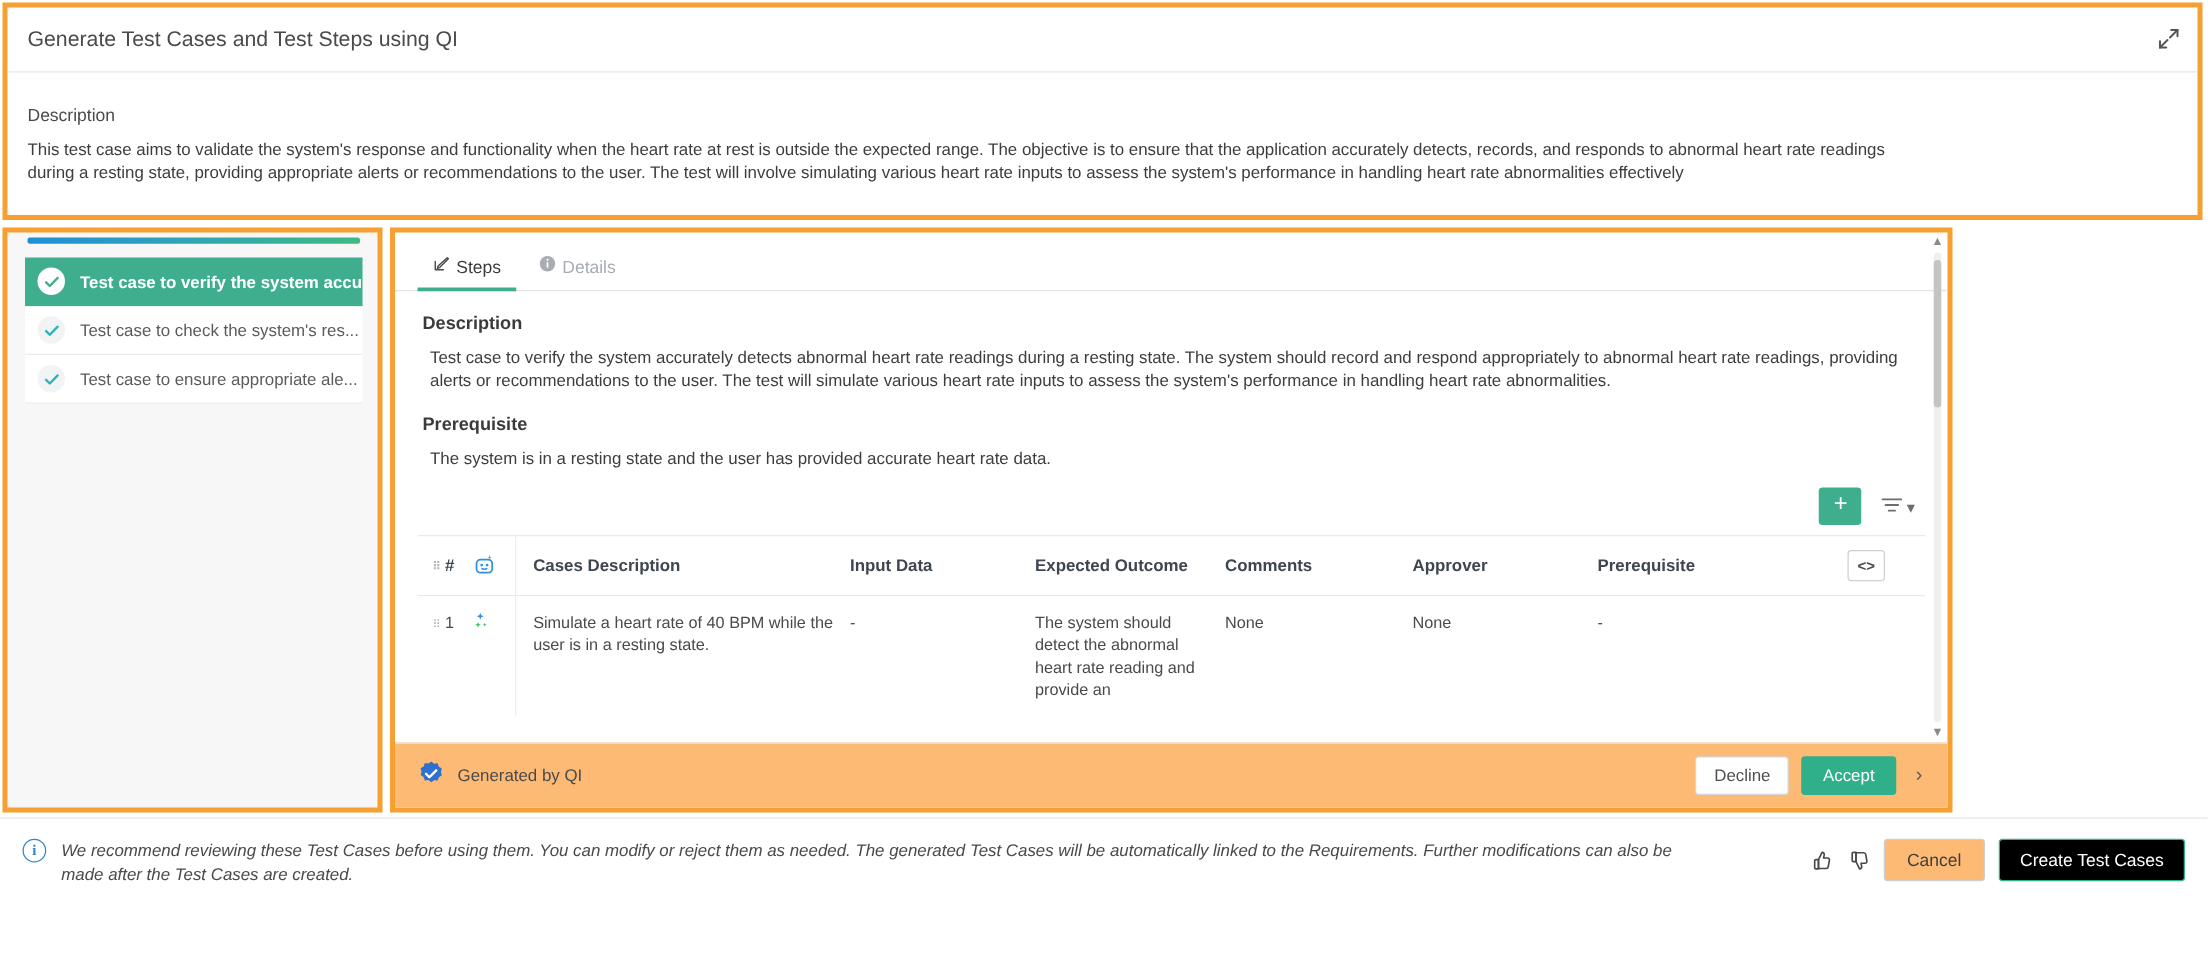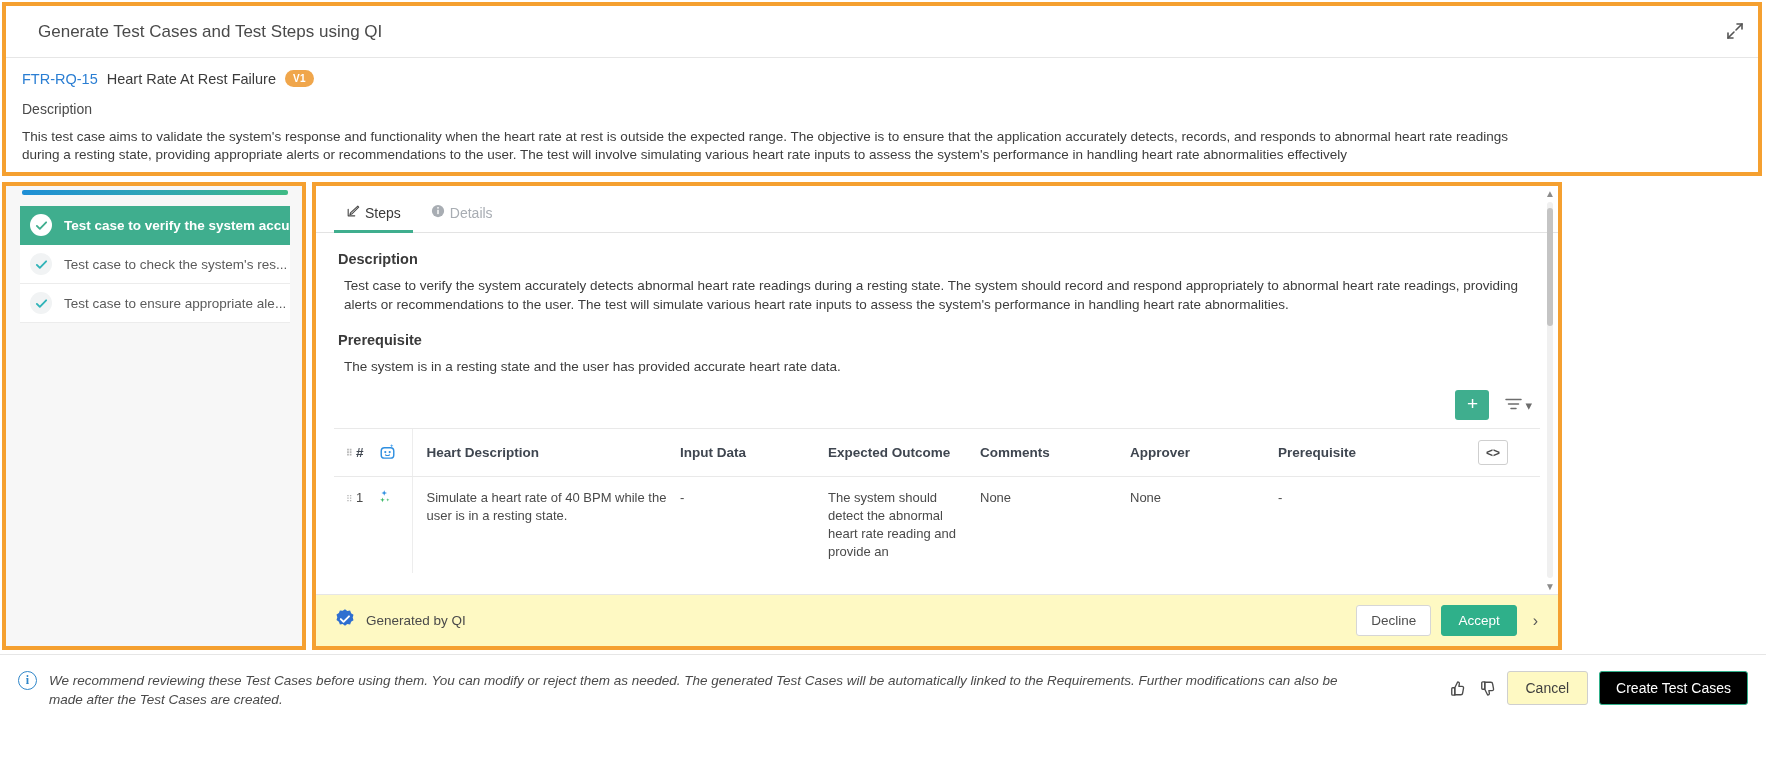--- a/index.html
+++ b/index.html
@@ -24,21 +24,21 @@
   }
   .hl-right {
     position:absolute; left:312px; top:182px; width:1250px; height:468px;
     border:4px solid #f5a030; background:#ffffff;
   }
 
   
   .dlg-title {
     position:absolute; left:0; top:0; width:100%; height:52px;
     border-bottom:1px solid #e6e6e6;
-    display:flex; align-items:center; padding:0 32px;
+    display:flex; align-items:center; padding:0 16px;
   }
   .dlg-title h1 {
     margin:0; font-size:17px; font-weight:400; color:#4a4a4a;
   }
   .expand-icon {
     position:absolute; right:14px; top:16px; width:18px; height:18px;
     color:#555; cursor:pointer;
   }
 
   
@@ -151,21 +151,21 @@
   
   .vscroll {
     position:absolute; right:2px; top:2px; width:12px; bottom:2px;
   }
   .vscroll .caret { text-align:center; color:#8b8b8b; font-size:10px; }
   .vscroll .track { position:absolute; top:14px; bottom:14px; left:3px; width:6px; background:#f0f0f0; border-radius:3px;}
   .vscroll .thumb { position:absolute; top:20px; left:3px; width:6px; height:118px; background:#c4c4c4; border-radius:3px; }
 
   
   .gen-bar {
-    height:52px; border-top:1px solid #e6e6e6; background:#fef9c3;
+    height:52px; border-top:1px solid #e6e6e6; background:#fdba74;
     display:flex; align-items:center; padding:0 14px 0 18px; gap:10px;
   }
   .gen-label { font-size:13.5px; color:#4a4a4a; }
   .gen-spacer { flex:1; }
   .btn-decline {
     border:1px solid #d6d6d6; background:#fff; color:#4f4f4f;
     font-size:13.5px; padding:7px 14px; border-radius:3px; cursor:pointer;
   }
   .btn-accept {
     background:#2fb08a; color:#fff; border:1px solid #2fb08a;
@@ -186,21 +186,21 @@
   }
   .bottom-text {
     font-size:13.5px; color:#4a4a4a; line-height:19px; max-width:1290px;font-style:italic;
   }
   .bottom-actions {
     margin-left:auto; display:flex; align-items:center; gap:11px;
   }
   .thumb-btn { color:#4a4a4a; cursor:pointer; display:flex; align-items:center; }
   .thumb-btn svg { width:19px; height:19px; }
   .btn-cancel {
-    border:1px solid #cfcfcf; background:#fef9c3; color:#3f3f3f;
+    border:1px solid #cfcfcf; background:#fdba74; color:#3f3f3f;
     font-size:14px; padding:8px 18px; border-radius:3px; cursor:pointer;
   }
   .btn-create {
     background:#000000; color:#fff; border:1px solid #2fb08a;
     font-size:14px; padding:8px 16px; border-radius:3px; cursor:pointer;
   }
 </style>
 </head>
 <body>
 
@@ -212,25 +212,20 @@
   <span class="expand-icon">
     <svg viewBox="0 0 18 18" fill="none" stroke="#555" stroke-width="1.6" stroke-linecap="round">
       <path d="M11 2h5v5"></path>
         <path d="M16 2l-6 6"></path>
       <path d="M7 16H2v-5"></path>
         <path d="M2 16l6-6"></path>
     </svg>
   </span>
 
   <div class="req-block">
-    <div class="req-row">
-      <span class="req-id">FTR-RQ-15</span>
-      <span class="req-name">Heart Rate At Rest Failure</span>
-      <span class="req-ver">V1</span>
-    </div>
     <div class="req-desc-label">Description</div>
     <div class="req-desc-text">This test case aims to validate the system's response and functionality when the heart rate at rest is outside the expected range. The objective is to ensure that the application accurately detects, records, and responds to abnormal heart rate readings during a resting state, providing appropriate alerts or recommendations to the user. The test will involve simulating various heart rate inputs to assess the system's performance in handling heart rate abnormalities effectively</div>
   </div>
 </div>
 
 <div class="hl-left">
   <div class="tc-progress"></div>
 
   <div class="tc-list">
 
@@ -323,21 +318,21 @@
               <span>
                 <svg viewBox="0 0 20 20" width="19" height="19">
                   <path d="M14.4 2.2l.5 1.3 1.3.5-1.3.5-.5 1.3-.5-1.3-1.3-.5 1.3-.5z" fill="#4da3ef"></path>
                   <rect x="3.4" y="6" width="13.2" height="11" rx="3.4" fill="#fff" stroke="#2f8fe0" stroke-width="1.5"></rect>
                   <circle cx="7.7" cy="10.6" r="1.15" fill="#2f8fe0"></circle>
                   <circle cx="12.3" cy="10.6" r="1.15" fill="#2f8fe0"></circle>
                   <path d="M8 13.6c.9.7 3.1.7 4 0" fill="none" stroke="#2f8fe0" stroke-width="1.3" stroke-linecap="round"></path>
                 </svg>
               </span>
             </th>
-            <th class="c-desc">Heart Description</th>
+            <th class="c-desc">Cases Description</th>
             <th class="c-in">Input Data</th>
             <th class="c-out">Expected Outcome</th>
             <th class="c-com">Comments</th>
             <th class="c-app">Approver</th>
             <th class="c-pre">Prerequisite</th>
             <th class="c-code">
               <div class="code-btn">&lt;&gt;</div>
             </th>
           </tr>
         </thead>

